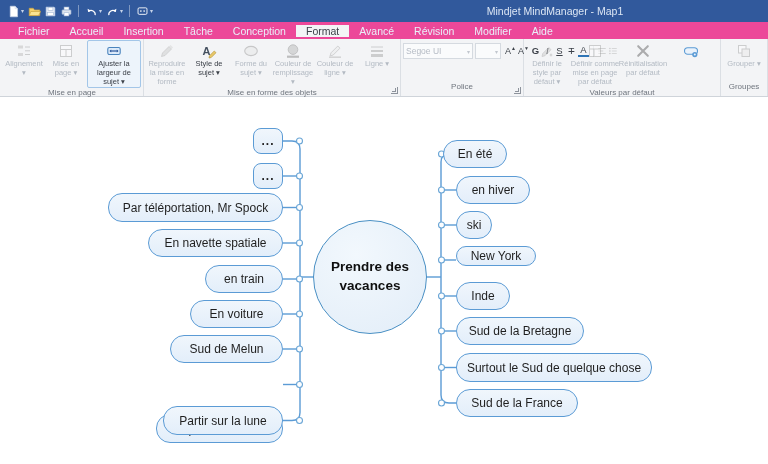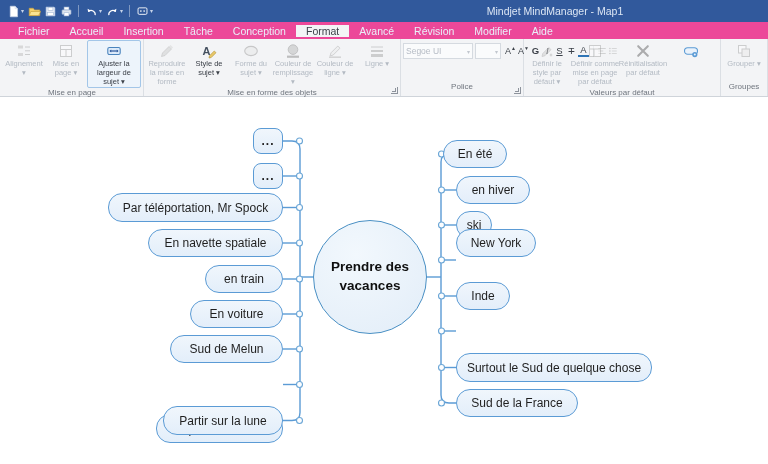--- a/index.html
+++ b/index.html
@@ -381,20 +381,21 @@
     <div class="topic" style="left: 108px; top: 96px; width: 175px; height: 29px; border-color: rgb(91, 155, 213); color: rgb(31, 31, 31);">Par téléportation, Mr Spock</div>
     <div class="topic" style="left: 148px; top: 132px; width: 135px; height: 28px; border-color: rgb(91, 155, 213); color: rgb(31, 31, 31);">En navette spatiale</div>
     <div class="topic" style="left: 205px; top: 168px; width: 78px; height: 28px; border-color: rgb(91, 155, 213); color: rgb(31, 31, 31);">en train</div>
     <div class="topic" style="left: 190px; top: 203px; width: 93px; height: 28px; border-color: rgb(91, 155, 213); color: rgb(31, 31, 31);">En voiture</div>
     <div class="topic" style="left: 170px; top: 238px; width: 113px; height: 28px; border-color: rgb(91, 155, 213); color: rgb(31, 31, 31);">Sud de Melun</div>
     <div class="topic" style="left: 156px; top: 273px; width: 127px; height: 29px; border-color: rgb(91, 155, 213); color: rgb(31, 31, 31); margin-top: 44px;">Exploration Mars</div>
     <div class="topic" style="left: 163px; top: 309px; width: 120px; height: 29px; border-color: rgb(91, 155, 213); color: rgb(31, 31, 31);">Partir sur la lune</div>
     <div class="topic" style="left: 443px; top: 43px; width: 64px; height: 28px; border-color: rgb(91, 155, 213); color: rgb(31, 31, 31);">En été</div>
     <div class="topic" style="left: 456px; top: 79px; width: 74px; height: 28px; border-color: rgb(91, 155, 213); color: rgb(31, 31, 31);">en hiver</div>
     <div class="topic" style="left: 456px; top: 114px; width: 36px; height: 28px; border-color: rgb(91, 155, 213); color: rgb(31, 31, 31);">ski</div>
-    <div class="topic" style="left: 456px; top: 132px; width: 80px; height: 28px; border-color: rgb(91, 155, 213); color: rgb(31, 31, 31);">New York</div>
+    <div class="topic" style="left: 456px; top: 149px; width: 80px; height: 20px; border-color: rgb(91, 155, 213); color: rgb(31, 31, 31);">New York</div>
     <div class="topic" style="left: 456px; top: 185px; width: 54px; height: 28px; border-color: rgb(91, 155, 213); color: rgb(31, 31, 31);">Inde</div>
+    <div class="topic" style="left: 456px; top: 220px; width: 128px; height: 28px; border-color: rgb(91, 155, 213); color: rgb(31, 31, 31);">Sud de la Bretagne</div>
     <div class="topic" style="left: 456px; top: 256px; width: 196px; height: 29px; border-color: rgb(91, 155, 213); color: rgb(31, 31, 31);">Surtout le Sud de quelque chose</div>
     <div class="topic" style="left: 456px; top: 292px; width: 122px; height: 28px; border-color: rgb(91, 155, 213); color: rgb(31, 31, 31);">Sud de la France</div>
     <div class="center-topic" style="left: 313px; top: 123px; width: 114px; height: 114px; border-color: rgb(74, 144, 196);">
       <div class="ct-inner">Prendre des vacances</div>
     </div>
   </div>
 
 </body></html>

